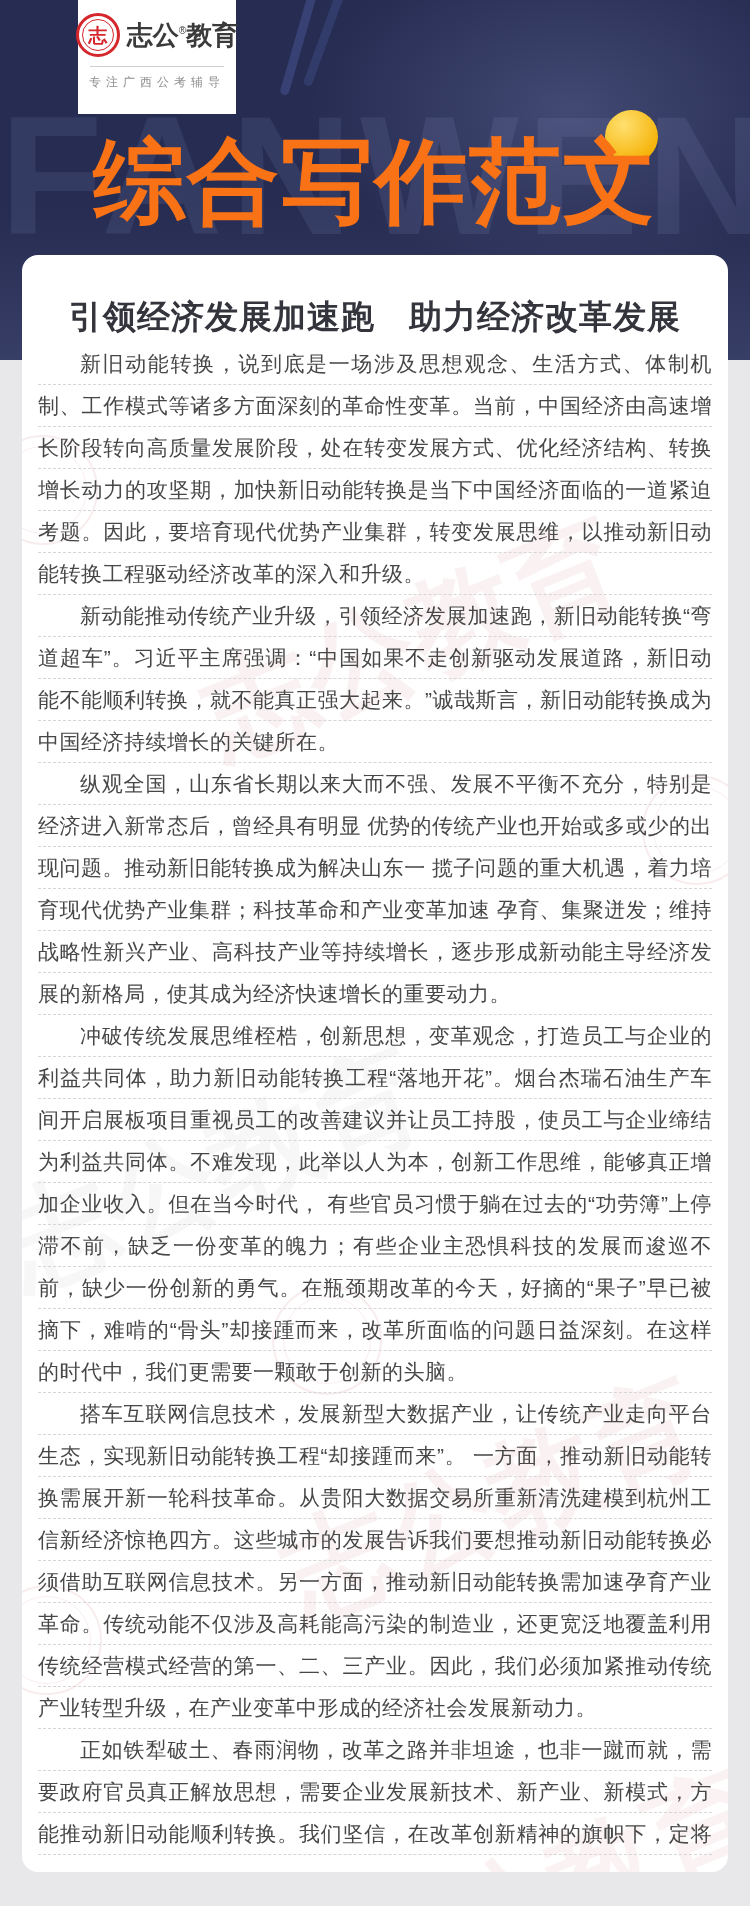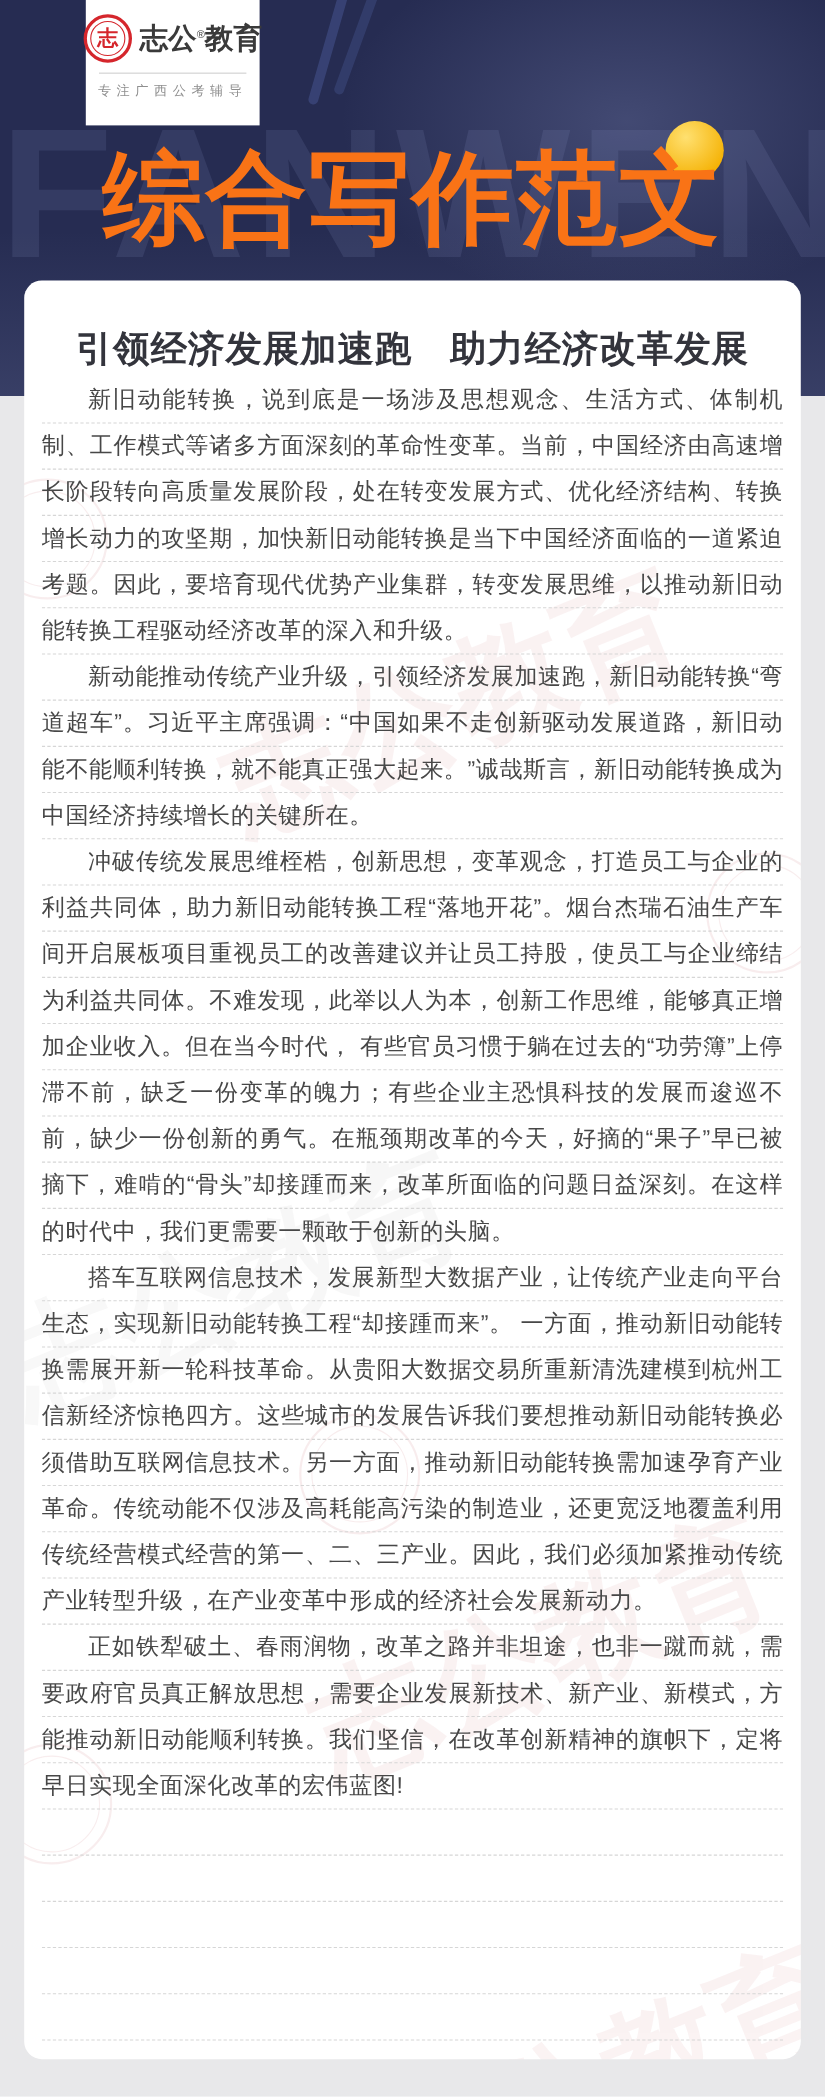--- a/index.html
+++ b/index.html
@@ -184,20 +184,21 @@
           <div class="rule" style="top: 1301px;"></div>
           <div class="rule" style="top: 1343px;"></div>
           <div class="rule" style="top: 1385px;"></div>
           <div class="rule" style="top: 1427px;"></div>
           <div class="rule" style="top: 1469px;"></div>
           <div class="rule" style="top: 1511px;"></div>
         </div>
       <div class="paras">
         <p>新旧动能转换，说到底是一场涉及思想观念、生活方式、体制机制、工作模式等诸多方面深刻的革命性变革。当前，中国经济由高速增长阶段转向高质量发展阶段，处在转变发展方式、优化经济结构、转换增长动力的攻坚期，加快新旧动能转换是当下中国经济面临的一道紧迫考题。因此，要培育现代优势产业集群，转变发展思维，以推动新旧动能转换工程驱动经济改革的深入和升级。</p>
         <p>新动能推动传统产业升级，引领经济发展加速跑，新旧动能转换“弯道超车”。习近平主席强调：“中国如果不走创新驱动发展道路，新旧动能不能顺利转换，就不能真正强大起来。”诚哉斯言，新旧动能转换成为中国经济持续增长的关键所在。</p>
+        <p>纵观全国，山东省长期以来大而不强、发展不平衡不充分，特别是经济进入新常态后，曾经具有明显 优势的传统产业也开始或多或少的出现问题。推动新旧能转换成为解决山东一 揽子问题的重大机遇，着力培育现代优势产业集群；科技革命和产业变革加速 孕育、集聚迸发；维持战略性新兴产业、高科技产业等持续增长，逐步形成新动能主导经济发展的新格局，使其成为经济快速增长的重要动力。</p>
         <p>冲破传统发展思维桎梏，创新思想，变革观念，打造员工与企业的利益共同体，助力新旧动能转换工程“落地开花”。烟台杰瑞石油生产车间开启展板项目重视员工的改善建议并让员工持股，使员工与企业缔结为利益共同体。不难发现，此举以人为本，创新工作思维，能够真正增加企业收入。但在当今时代， 有些官员习惯于躺在过去的“功劳簿”上停滞不前，缺乏一份变革的魄力；有些企业主恐惧科技的发展而逡巡不前，缺少一份创新的勇气。在瓶颈期改革的今天，好摘的“果子”早已被摘下，难啃的“骨头”却接踵而来，改革所面临的问题日益深刻。在这样的时代中，我们更需要一颗敢于创新的头脑。</p>
         <p>搭车互联网信息技术，发展新型大数据产业，让传统产业走向平台生态，实现新旧动能转换工程“却接踵而来”。 一方面，推动新旧动能转换需展开新一轮科技革命。从贵阳大数据交易所重新清洗建模到杭州工信新经济惊艳四方。这些城市的发展告诉我们要想推动新旧动能转换必须借助互联网信息技术。另一方面，推动新旧动能转换需加速孕育产业革命。传统动能不仅涉及高耗能高污染的制造业，还更宽泛地覆盖利用传统经营模式经营的第一、二、三产业。因此，我们必须加紧推动传统产业转型升级，在产业变革中形成的经济社会发展新动力。</p>
         <p>正如铁犁破土、春雨润物，改革之路并非坦途，也非一蹴而就，需要政府官员真正解放思想，需要企业发展新技术、新产业、新模式，方能推动新旧动能顺利转换。我们坚信，在改革创新精神的旗帜下，定将早日实现全面深化改革的宏伟蓝图!</p>
       </div>
     </div>
   </div>
 
 </div>
 
 </body></html>

